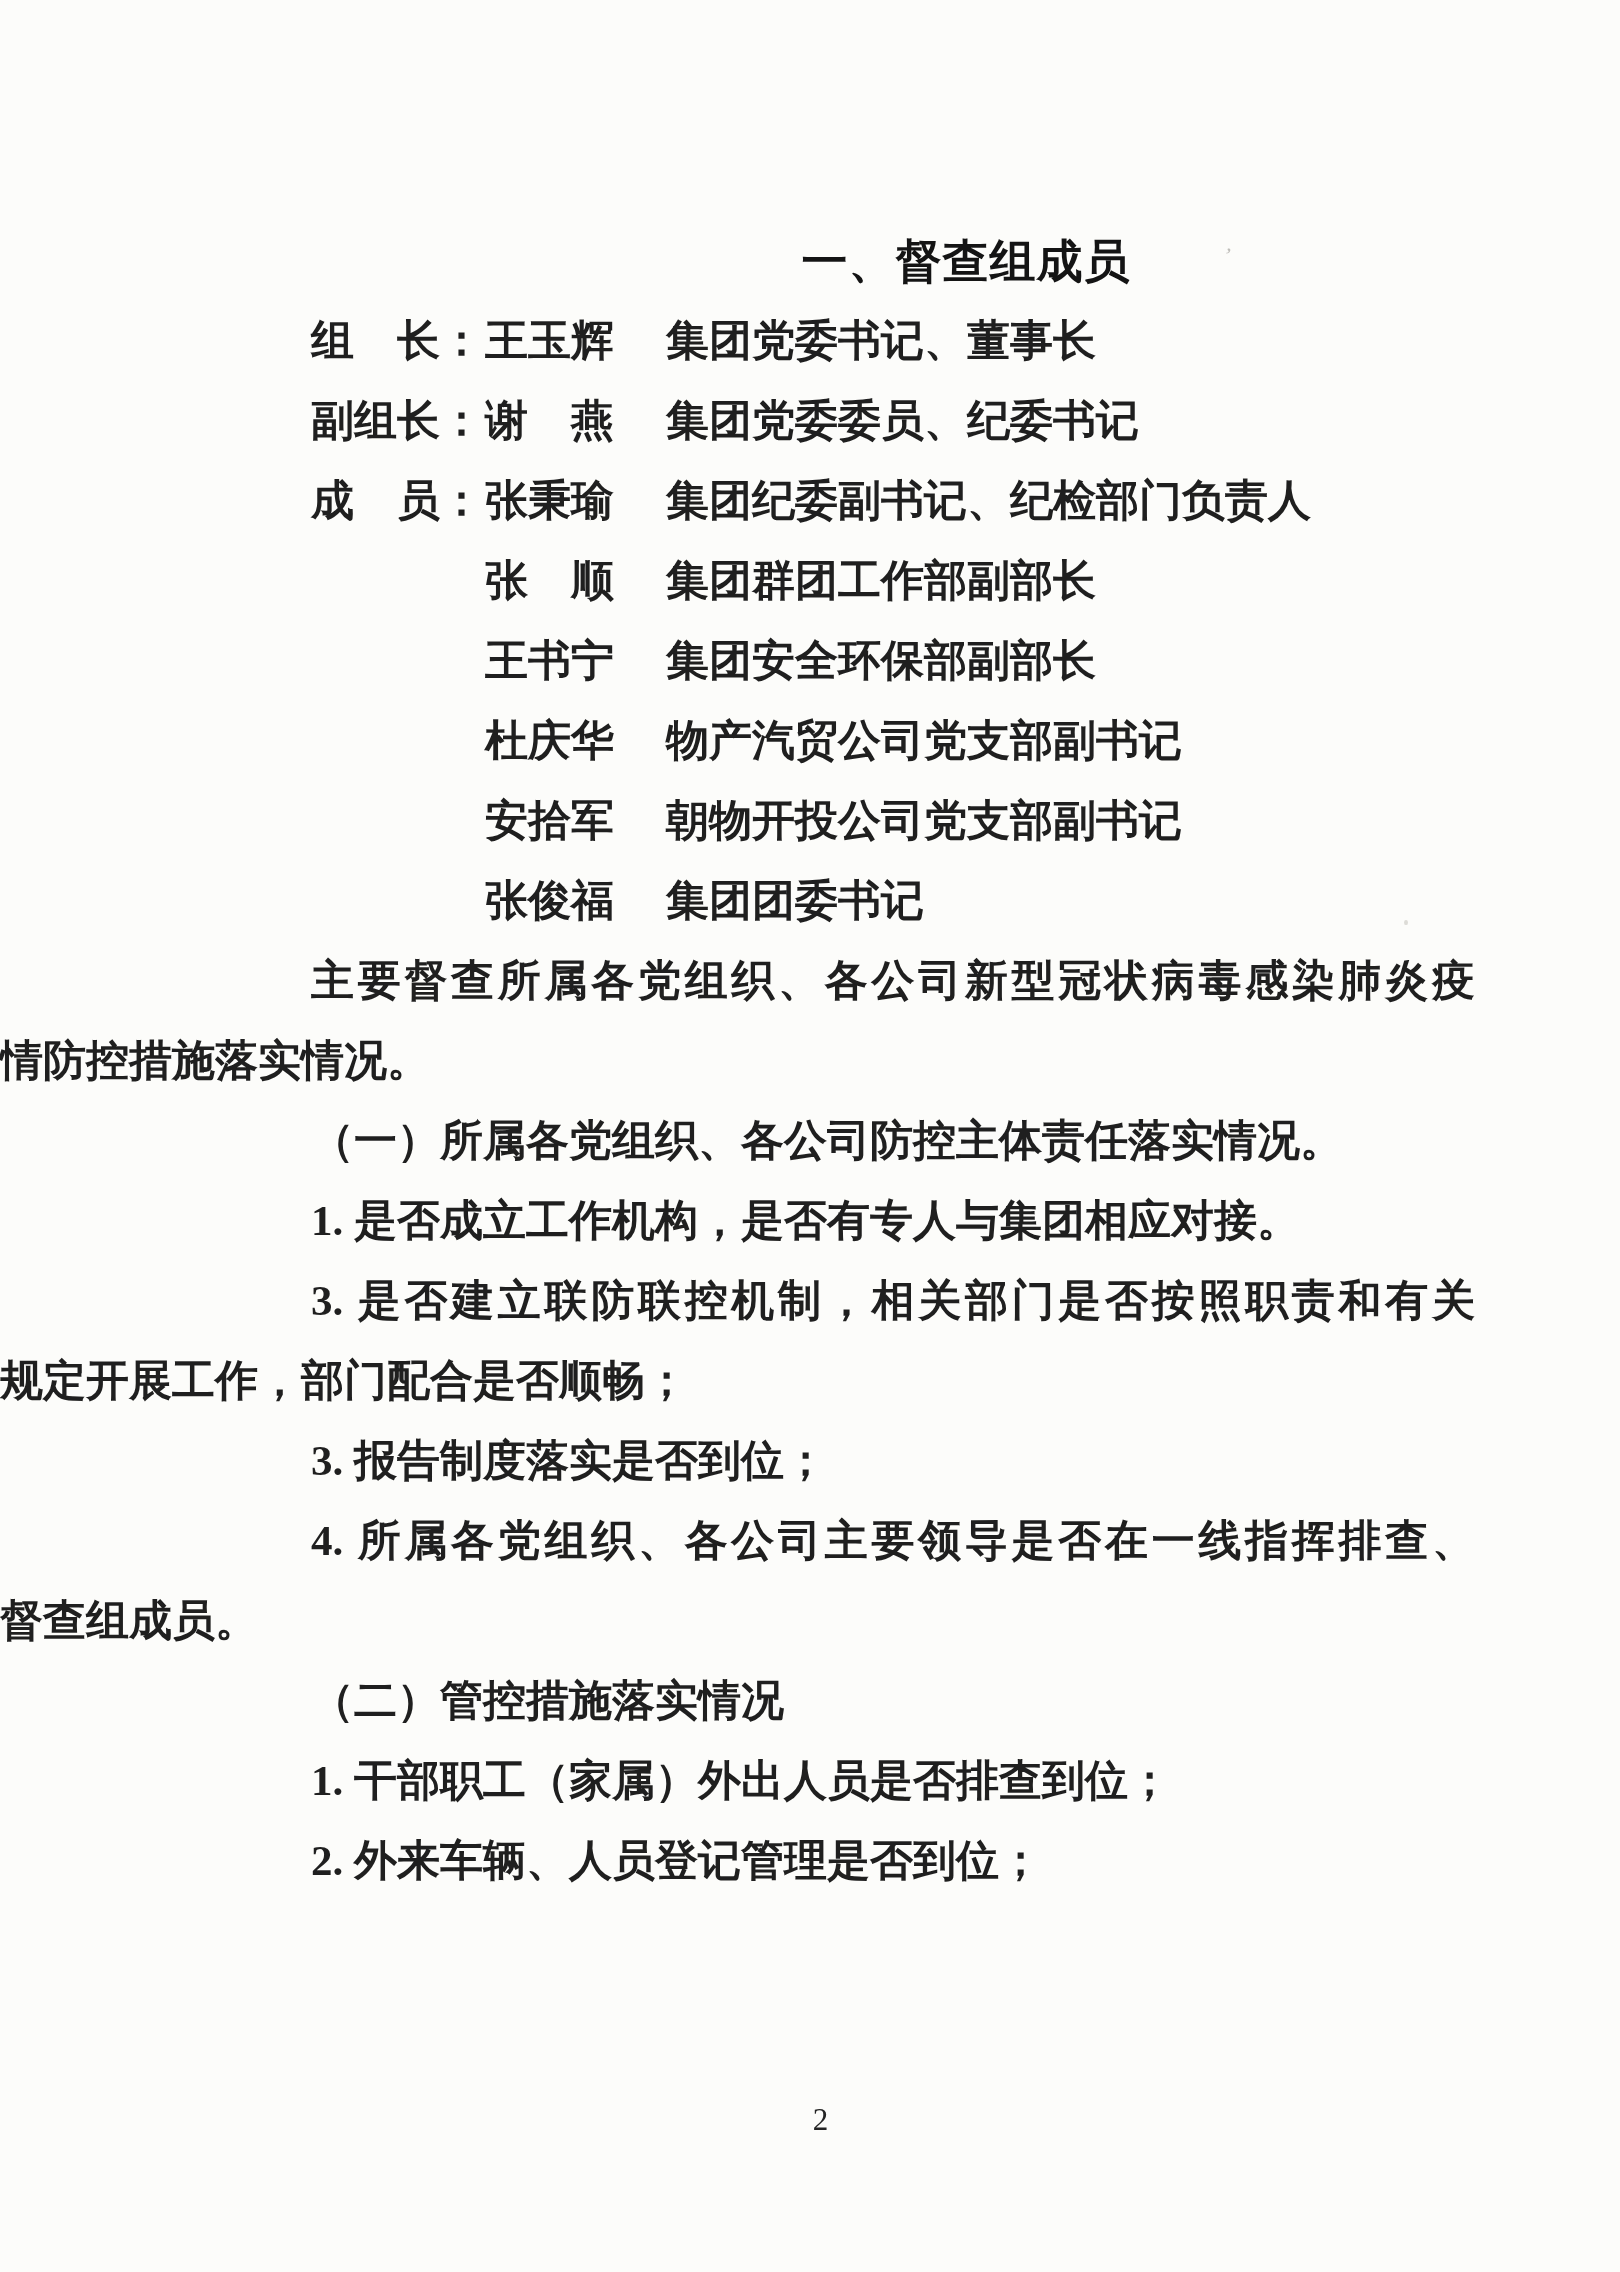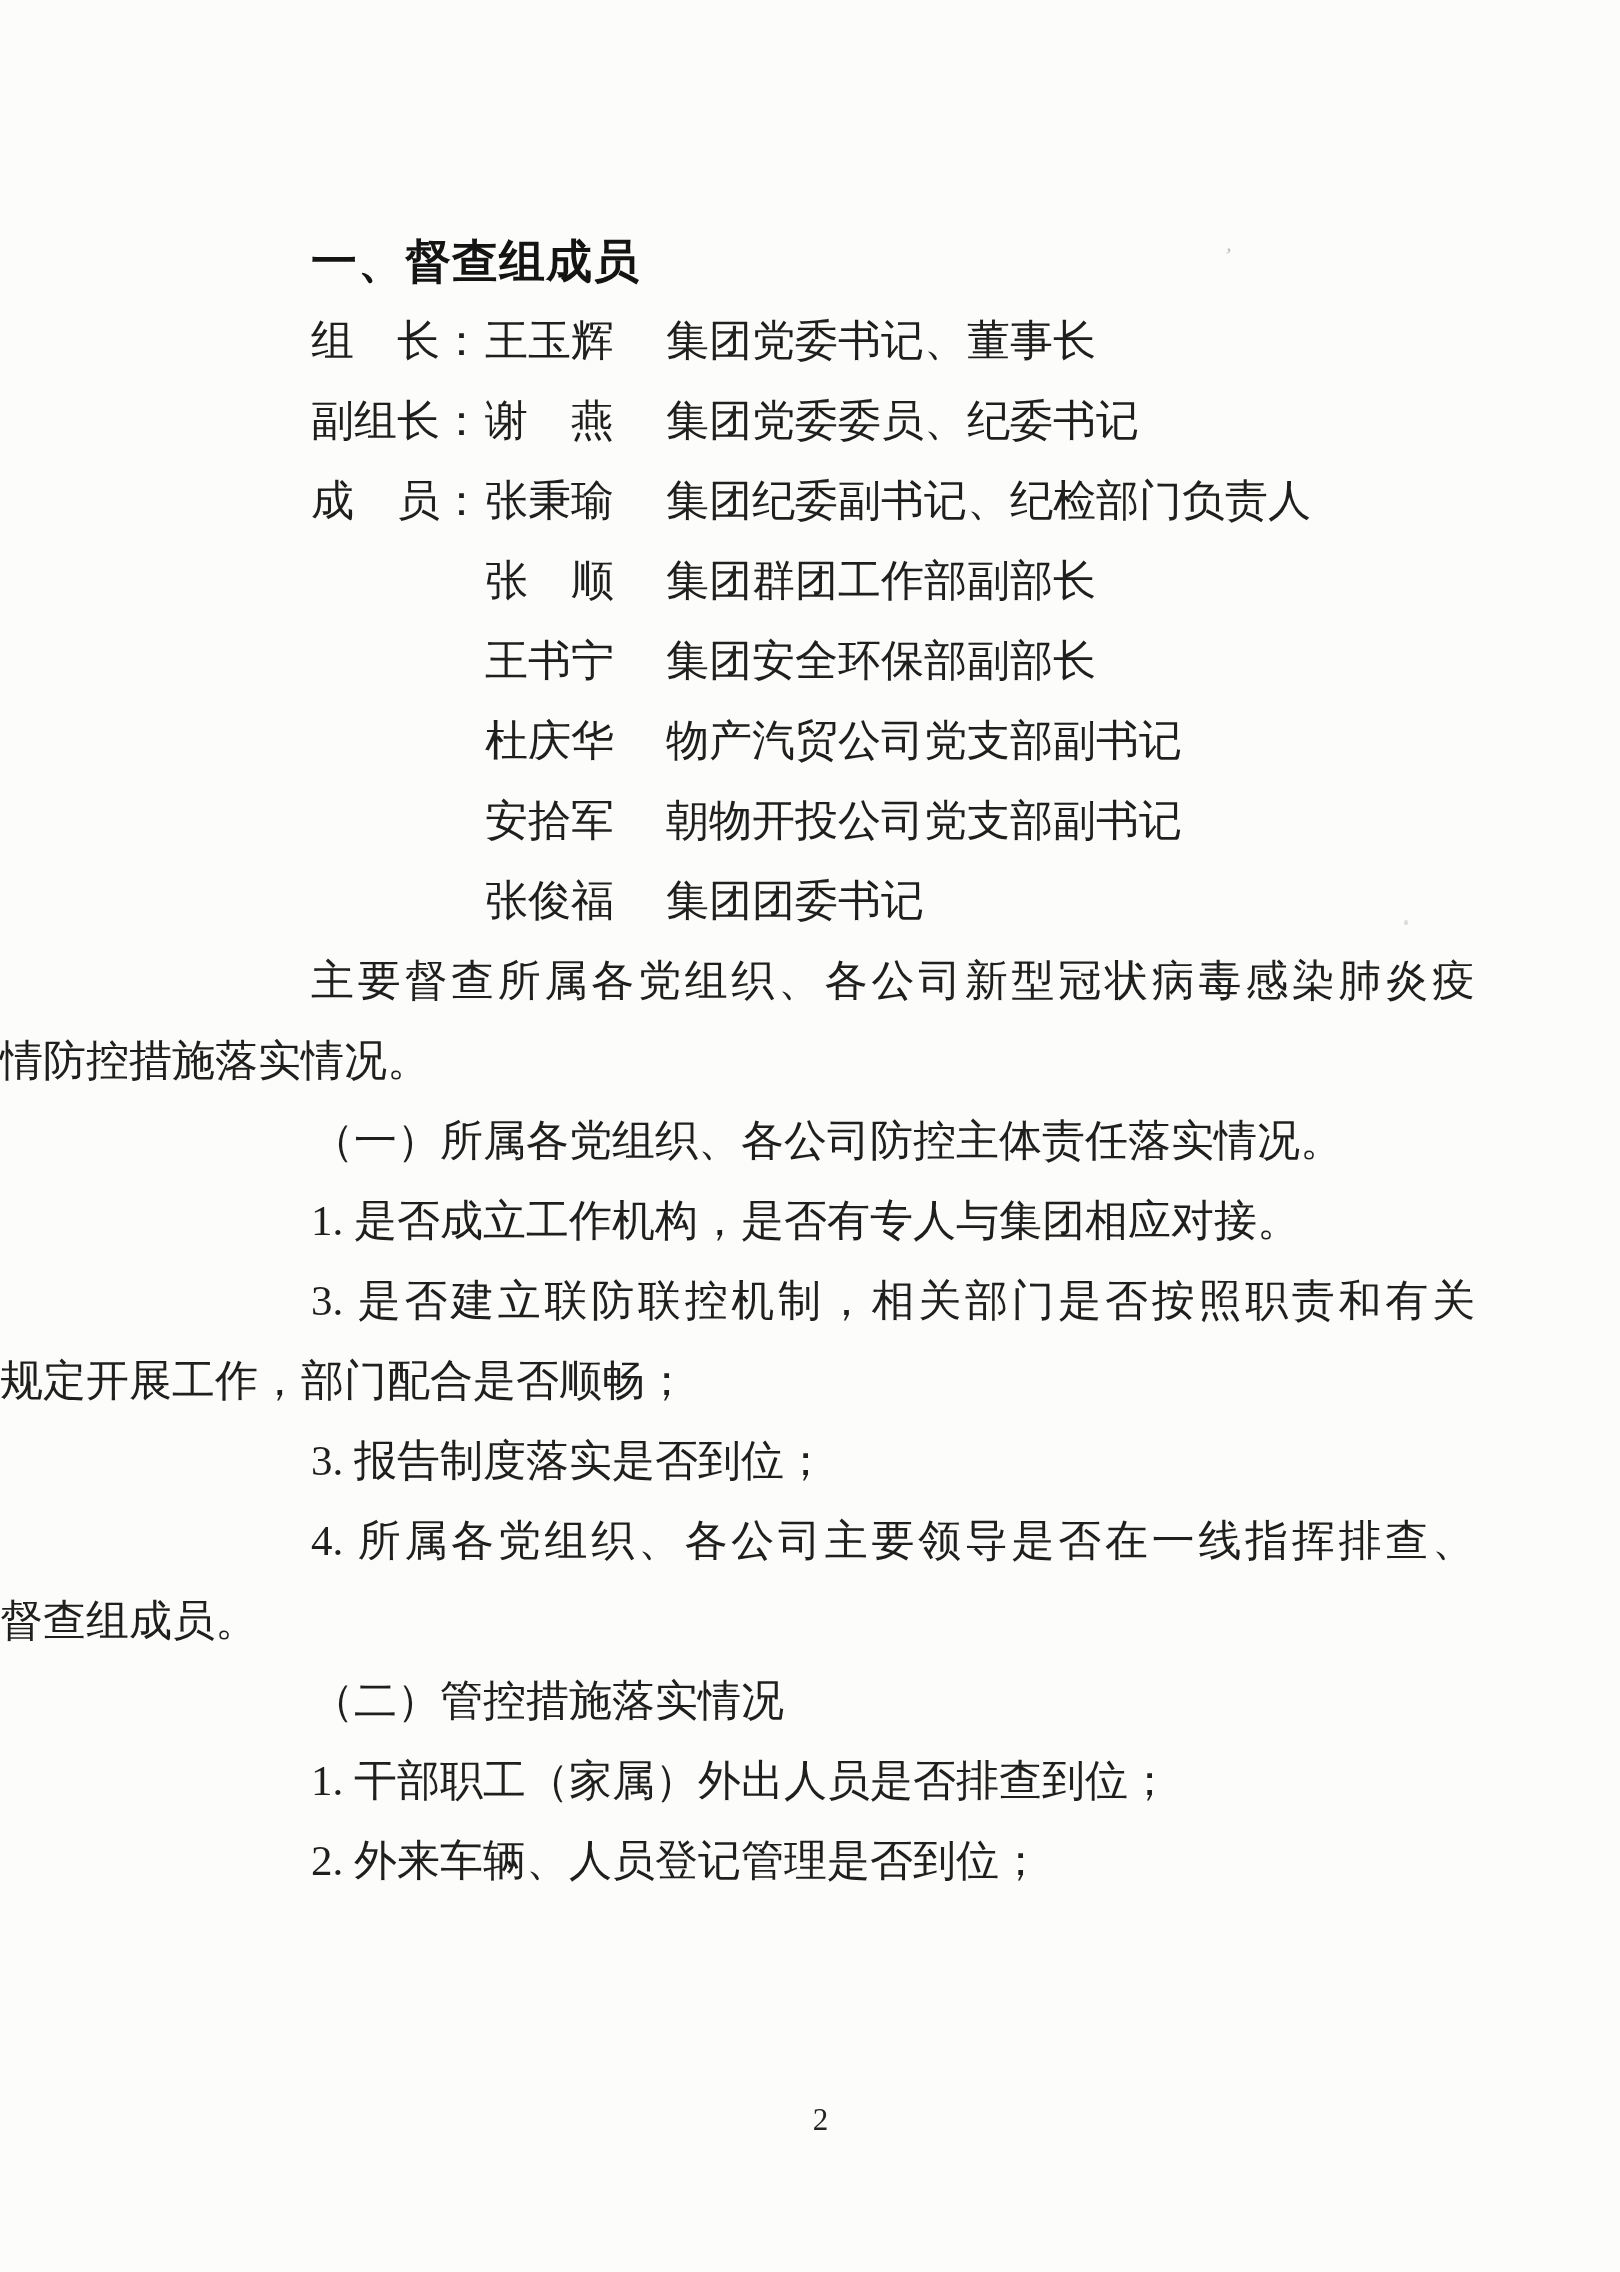--- a/index.html
+++ b/index.html
@@ -21,27 +21,29 @@
     left: 0;
     top: 221px;
     width: 1621px;
   }
   .line {
     height: 80px;
     line-height: 80px;
     font-size: 43px;
     color: #1f1f1f;
     white-space: nowrap;
+    font-weight: bold;
   }
   .h1 {
     font-family: "Liberation Sans", sans-serif;
     font-weight: 700;
     font-size: 46px;
     color: #141414;
     letter-spacing: 1px;
+    text-align: center;
   }
   .pl-indent { padding-left: 311px; }
   .pl-margin { }
   .justify {
     padding-left: 311px;
     width: 1164px;
     white-space: normal;
     text-align: justify;
     text-align-last: justify;
   }

